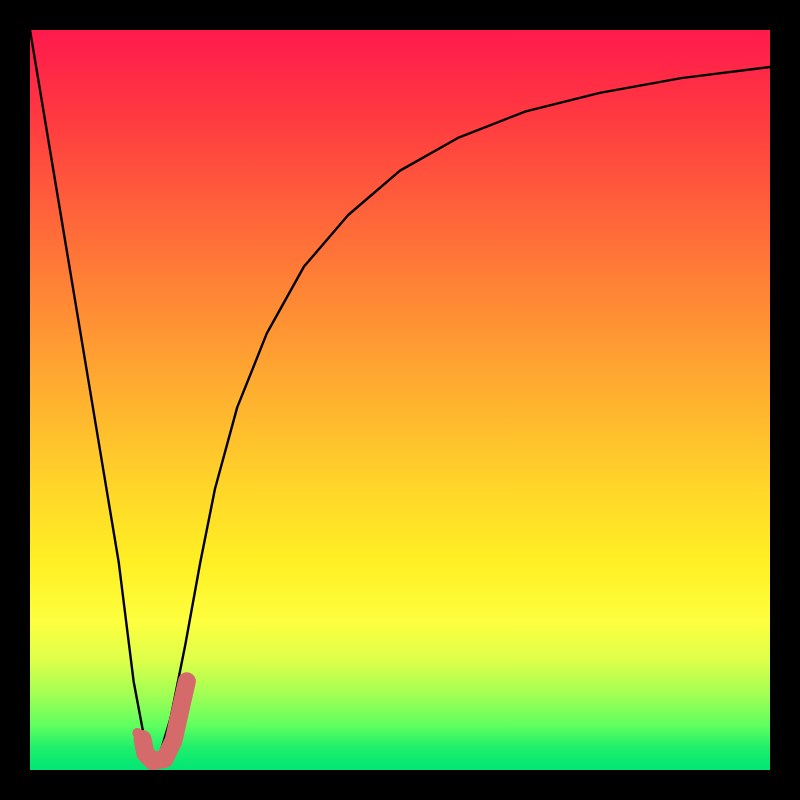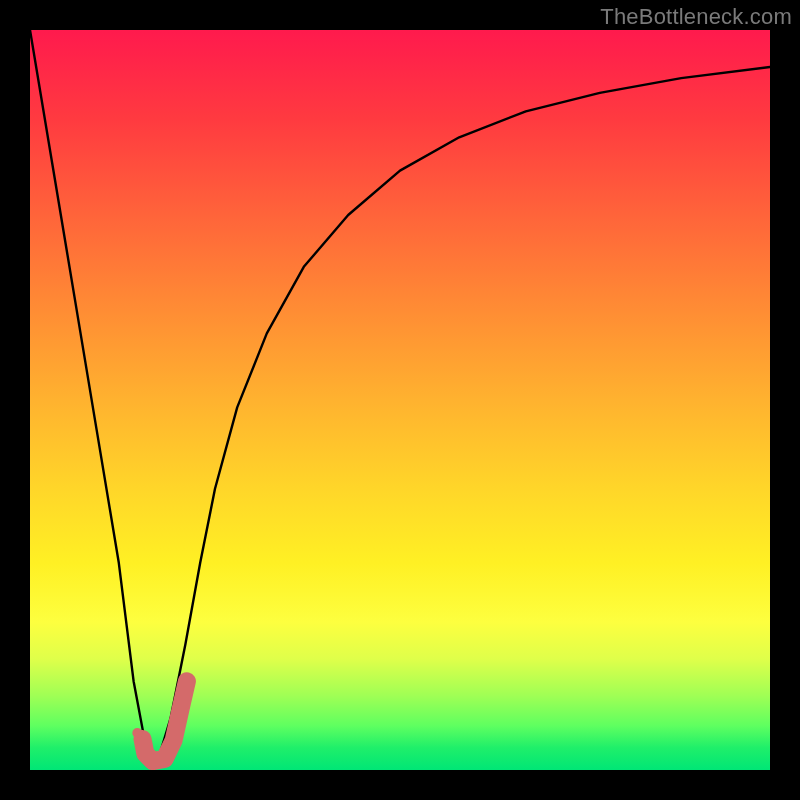--- a/index.html
+++ b/index.html
@@ -59,21 +59,20 @@
     font-size: 22px;
     font-weight: 500;
     letter-spacing: 0.2px;
     user-select: none;
   }
 </style>
 </head>
 <body>
 
 <div class="frame">
-  <div class="watermark">TheBottleneck.com</div>
   <div class="plot">
     <svg class="overlay" viewBox="0 0 740 740">
       <path id="curve-path" fill="none" stroke="#000" stroke-width="2.4" stroke-linejoin="round" stroke-linecap="round" d="M0.0 0.0 L22.2 133.2 L44.4 266.4 L66.6 399.6 L88.8 532.8 L103.6 651.2 L114.7 710.4 L122.1 732.6 L129.5 725.2 L140.6 688.2 L155.4 614.2 L170.2 532.8 L185.0 458.8 L207.2 377.4 L236.8 303.4 L273.8 236.8 L318.2 185.0 L370.0 140.6 L429.2 107.3 L495.8 81.4 L569.8 62.9 L651.2 48.1 L740.0 37.0"></path>
       <path id="jhook-path" fill="none" stroke-linecap="round" stroke-linejoin="round" d="M112.5 708.9 L115.4 723.7 L122.8 731.1 L134.7 728.9 L143.6 710.4 L151.0 677.1 L156.9 651.2" stroke="#d46a6a" stroke-width="18"></path>
       <circle id="dip-dot" cx="107.3" cy="703.0" r="5.0" fill="#d46a6a"></circle>
     </svg>
   </div>
 </div>
 
 </body></html>

